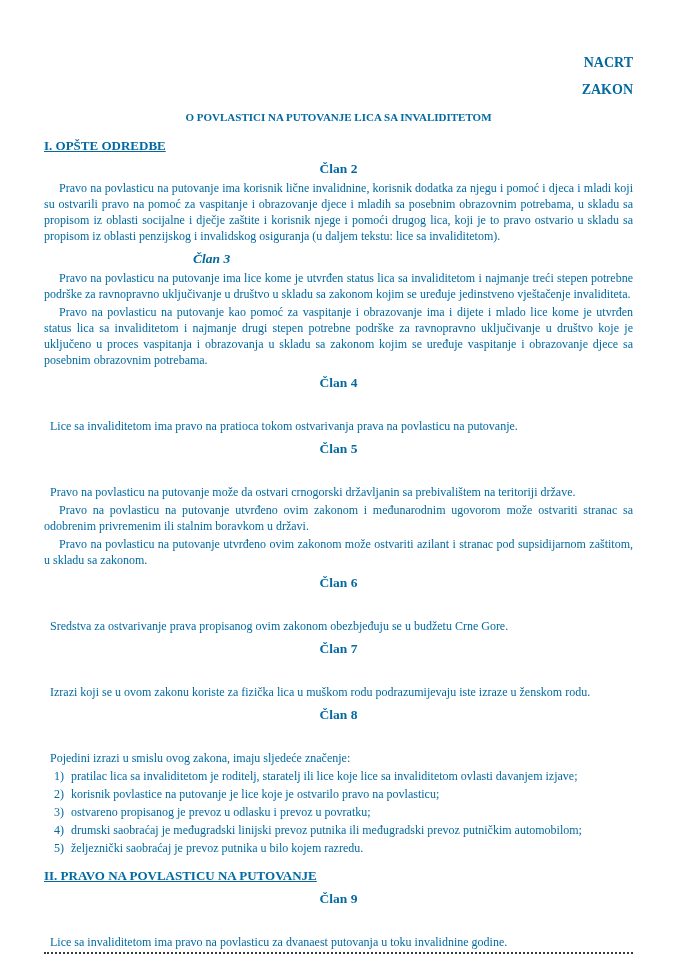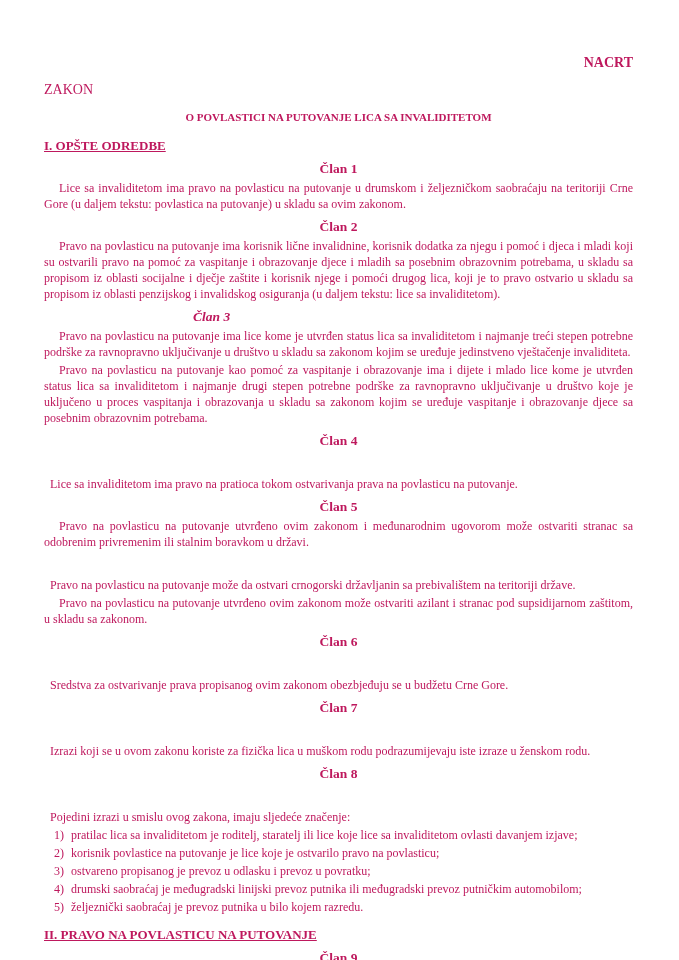--- a/index.html
+++ b/index.html
@@ -7,34 +7,34 @@
     padding: 0;
     background: #ffffff;
   }
   .page {
     position: relative;
     width: 679px;
     height: 960px;
     box-sizing: border-box;
     padding: 55px 46px 20px 44px;
     background: #ffffff;
-    color: #be185d;
+    color: #0369a1;
     font-family: "Liberation Serif", "DejaVu Serif", serif;
     overflow: hidden;
   }
   .draft {
     text-align: right;
     font-weight: bold;
     font-size: 14px;
     line-height: 16px;
   }
   .law-title {
     margin: 11px 0 0;
-    text-align: left;
-    font-weight: normal;
+    text-align: right;
+    font-weight: bold;
     font-size: 14px;
     line-height: 16px;
   }
   .law-subtitle {
     margin: 11px 0 0;
     text-align: center;
     font-weight: bold;
     font-size: 11px;
     line-height: 17px;
   }
@@ -100,45 +100,41 @@
 <div class="page">
 
   <div class="draft">NACRT</div>
 
   <h1 class="law-title">ZAKON</h1>
 
   <h2 class="law-subtitle">O POVLASTICI NA PUTOVANJE LICA SA INVALIDITETOM</h2>
 
   <h3 class="section-heading">I. OPŠTE ODREDBE</h3>
 
-  <div class="article">
-    <h4 class="clan">Član 1</h4>
-    <p class="para">Lice sa invaliditetom ima pravo na povlasticu na putovanje u drumskom i željezničkom saobraćaju na teritoriji Crne Gore (u daljem tekstu: povlastica na putovanje) u skladu sa ovim zakonom.</p>
-  </div>
 
   <div class="article">
     <h4 class="clan">Član 2</h4>
     <p class="para">Pravo na povlasticu na putovanje ima korisnik lične invalidnine, korisnik dodatka za njegu i pomoć i djeca i mladi koji su ostvarili pravo na pomoć za vaspitanje i obrazovanje djece i mladih sa posebnim obrazovnim potrebama, u skladu sa propisom iz oblasti socijalne i dječje zaštite i korisnik njege i pomoći drugog lica, koji je to pravo ostvario u skladu sa propisom iz oblasti penzijskog i invalidskog osiguranja (u daljem tekstu: lice sa invaliditetom).</p>
   </div>
 
   <div class="article">
     <h4 class="clan offset">Član 3</h4>
     <p class="para">Pravo na povlasticu na putovanje ima lice kome je utvrđen status lica sa invaliditetom i najmanje treći stepen potrebne podrške za ravnopravno uključivanje u društvo u skladu sa zakonom kojim se uređuje jedinstveno vještačenje invaliditeta.</p>
     <p class="para">Pravo na povlasticu na putovanje kao pomoć za vaspitanje i obrazovanje ima i dijete i mlado lice kome je utvrđen status lica sa invaliditetom i najmanje drugi stepen potrebne podrške za ravnopravno uključivanje u društvo koje je uključeno u proces vaspitanja i obrazovanja u skladu sa zakonom kojim se uređuje vaspitanje i obrazovanje djece sa posebnim obrazovnim potrebama.</p>
   </div>
 
   <div class="article">
     <h4 class="clan">Član 4</h4>
     <p class="para si">Lice sa invaliditetom ima pravo na pratioca tokom ostvarivanja prava na povlasticu na putovanje.</p>
   </div>
 
   <div class="article">
     <h4 class="clan">Član 5</h4>
+    <p class="para si">Pravo na povlasticu na putovanje može da ostvari crnogorski državljanin sa prebivalištem na teritoriji države.</p>
     <p class="para">Pravo na povlasticu na putovanje utvrđeno ovim zakonom i međunarodnim ugovorom može ostvariti stranac sa odobrenim privremenim ili stalnim boravkom u državi.</p>
-    <p class="para si">Pravo na povlasticu na putovanje može da ostvari crnogorski državljanin sa prebivalištem na teritoriji države.</p>
     <p class="para">Pravo na povlasticu na putovanje utvrđeno ovim zakonom može ostvariti azilant i stranac pod supsidijarnom zaštitom, u skladu sa zakonom.</p>
   </div>
 
   <div class="article">
     <h4 class="clan">Član 6</h4>
     <p class="para si">Sredstva za ostvarivanje prava propisanog ovim zakonom obezbjeđuju se u budžetu Crne Gore.</p>
   </div>
 
   <div class="article">
     <h4 class="clan">Član 7</h4>
@@ -169,18 +165,18 @@
         <span class="li-num">5)</span>
         <span>željeznički saobraćaj je prevoz putnika u bilo kojem razredu.</span>
       </li>
     </ol>
   </div>
 
   <h3 class="section-heading">II. PRAVO NA POVLASTICU NA PUTOVANJE</h3>
 
   <div class="article">
     <h4 class="clan">Član 9</h4>
-    <p class="para si">Lice sa invaliditetom ima pravo na povlasticu za dvanaest putovanja u toku kalendarske godine.</p>
+    <p class="para si">Lice sa invaliditetom ima pravo na povlasticu za dvanaest putovanja u toku invalidnine godine.</p>
   </div>
 
   <div class="dotted-rule"></div>
 
 </div>
 
 </body></html>

